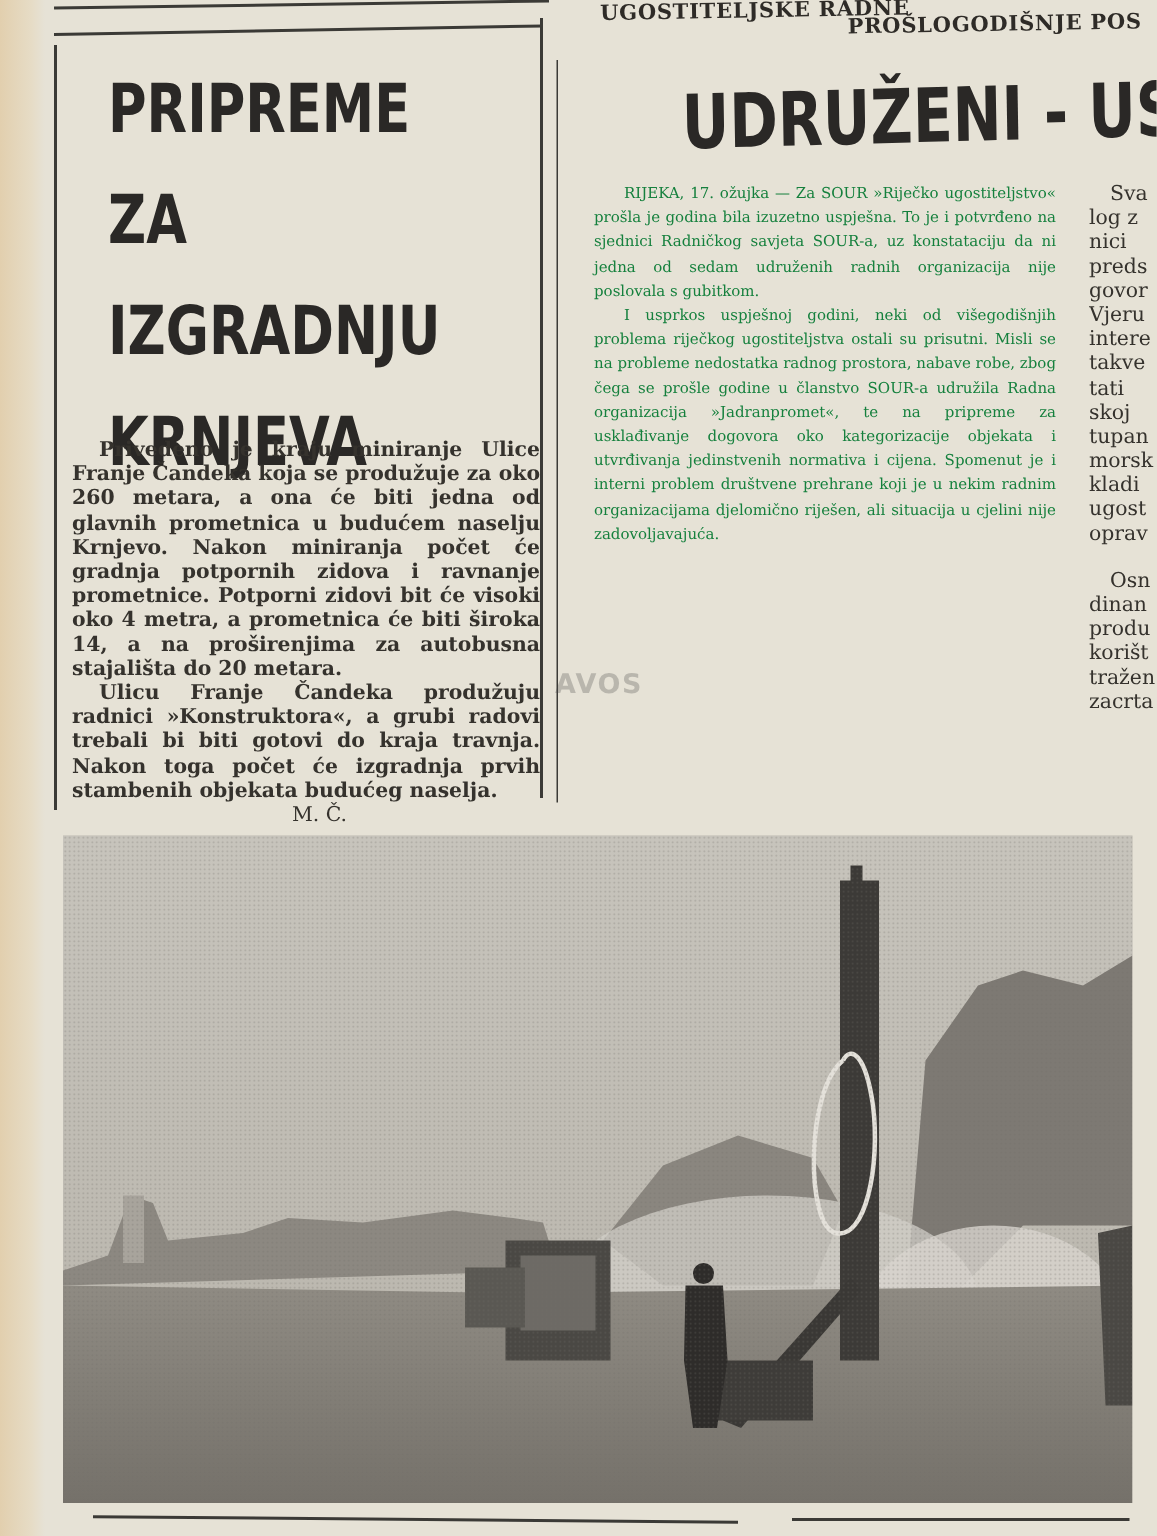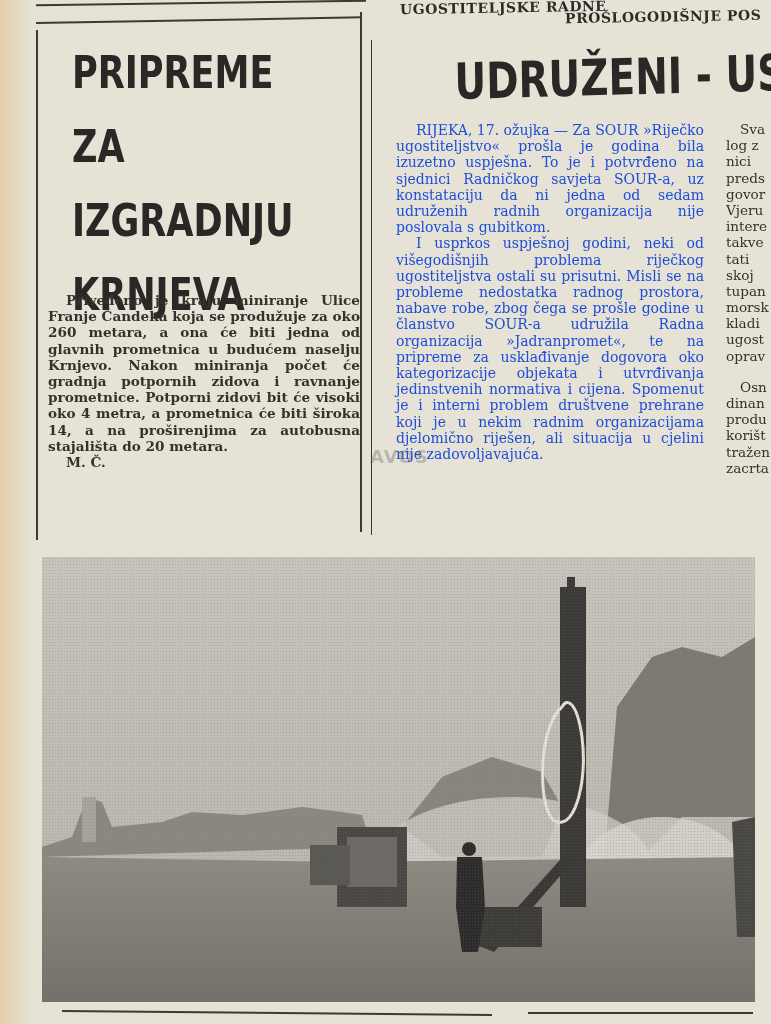--- a/index.html
+++ b/index.html
@@ -21,43 +21,43 @@
     transform: scaleX(0.78); transform-origin: left top;
     color: #2a2826;
   }
   .headline-left .l1 { display:block; }
   .body-left {
     position: absolute; left: 48px; top: 250px; width: 312px;
     font-size: 13.6px; line-height: 16.2px; font-weight: bold;
     text-align: justify; color: #35322d; margin-top: 42px;
   }
   .body-left p { margin: 0; text-indent: 18px; }
-  .byline { text-align: left; margin: 0; font-weight: bold; }
+  .byline { text-align: center; margin: 0; font-weight: normal; }
   .col-divider { position: absolute; left: 371px; top: 40px; width: 1px; height: 495px; background: #3b3a36; }
   .kicker1 {
     position: absolute; left: 400px; top: -2px; width: 380px;
     font-size: 14px; font-weight: bold; letter-spacing: 0.5px;
     transform: rotate(-1deg); color: #2e2b27; white-space: nowrap;
   }
   .kicker2 {
     position: absolute; left: 565px; top: 8px; width: 260px;
     font-size: 14px; font-weight: bold; letter-spacing: 0.5px;
     transform: rotate(-1deg); color: #2e2b27; white-space: nowrap;
   }
   .headline-right {
     position: absolute; left: 454px; top: 52px;
     font-family: "DejaVu Sans", sans-serif; font-weight: bold;
     font-size: 50px; line-height: 60px; white-space: nowrap;
     transform: scaleX(0.78) rotate(-1.2deg); transform-origin: left top;
     color: #2a2826;
   }
   .body-mid {
     position: absolute; left: 396px; top: 122px; width: 308px;
-    font-size: 14px; line-height: 16.2px; text-align: justify;
-    color: #1d4ed8;
+    font-size: 10px; line-height: 16.2px; text-align: justify;
+    color: #15803d;
   }
   .body-mid p { margin: 0; text-indent: 20px; }
   .body-mid .dateline { font-weight: normal; }
   .body-right {
     position: absolute; left: 726px; top: 121px; width: 60px;
     font-size: 13.6px; line-height: 16.2px; white-space: nowrap; overflow: hidden;
     color: #35322d;
   }
   .body-right div { height: 16.2px; }
   .body-right .gap { height: 15px; }
@@ -83,20 +83,21 @@
 <div class="rule" style="left:360px;top:12px;width:1.5px;height:520px;"></div>
 
 <div class="headline-left">
   <span class="l1">PRIPREME</span>
   <span class="l1">ZA IZGRADNJU</span>
   <span class="l1">KRNJEVA</span>
 </div>
 
 <div class="body-left">
   <p>Privedeno je kraju miniranje Ulice Franje Čandeka koja se produžuje za oko 260 metara, a ona će biti jedna od glavnih prometnica u budućem naselju Krnjevo. Nakon miniranja počet će gradnja potpornih zidova i ravnanje prometnice. Potporni zidovi bit će visoki oko 4 metra, a prometnica će biti široka 14, a na proširenjima za autobusna stajališta do 20 metara.</p>
+  <p>Ulicu Franje Čandeka produžuju radnici »Konstruktora«, a grubi radovi trebali bi biti gotovi do kraja travnja. Nakon toga počet će izgradnja prvih stambenih objekata budućeg naselja.</p>
   <p class="byline">M. Č.</p>
 </div>
 
 <div class="col-divider"></div>
 
 <div class="kicker1">UGOSTITELJSKE RADNE</div>
 <div class="kicker2">PROŠLOGODIŠNJE POS</div>
 <div class="headline-right">UDRUŽENI - US</div>
 
 <div class="body-mid">

